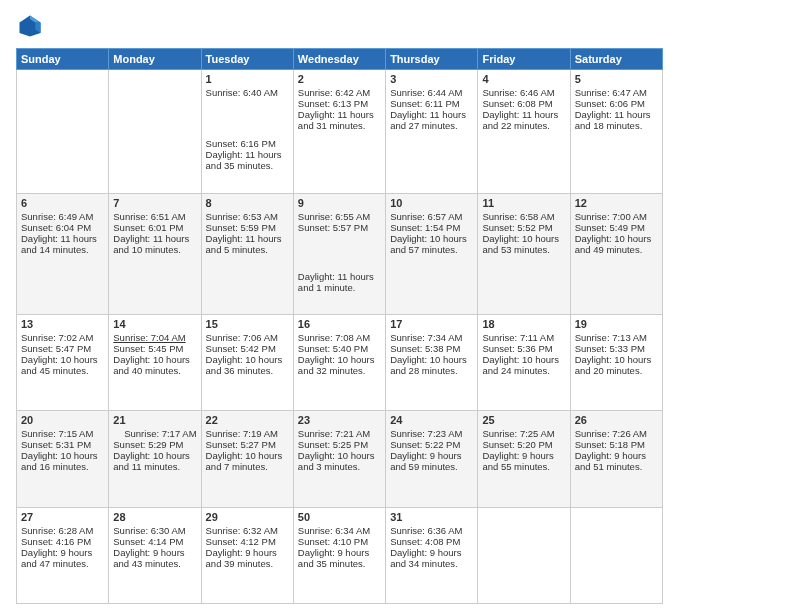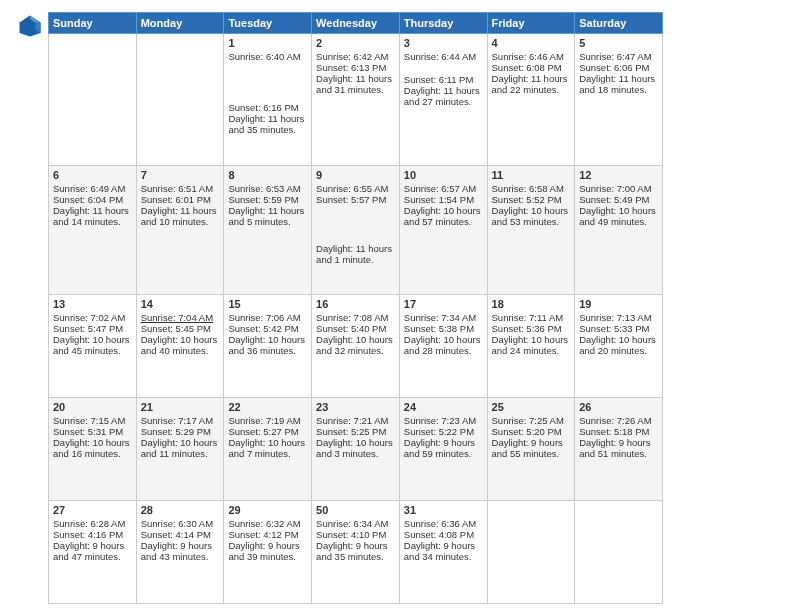--- a/index.html
+++ b/index.html
@@ -8,21 +8,21 @@
       height: 612px;
       font-family: Arial, sans-serif;
       background: #fff;
       overflow: hidden;
     }
     .page {
       width: 679px;
       height: 612px;
       padding: 12px 16px 8px 16px;
       display: flex;
-      flex-direction: row;
+      flex-direction: column;
     }
     .header {
       display: flex;
       justify-content: space-between;
       align-items: flex-start;
       margin-bottom: 8px;
     }
     .logo {
       display: flex;
       align-items: center;
@@ -138,21 +138,21 @@
           </td>
           <td>
             <span class="day-num">2</span>
             <span style="display: block;">Sunrise: 6:42 AM</span>
             <span style="display: block;">Sunset: 6:13 PM</span>
             <span style="display: block;">Daylight: 11 hours and 31 minutes.</span>
           </td>
           <td>
             <span class="day-num">3</span>
             <span style="display: block;">Sunrise: 6:44 AM</span>
-            <span style="display: block; margin-top: 12px;">Sunset: 6:11 PM</span>
+            <span style="display: block;">Sunset: 6:11 PM</span>
             <span style="display: block;">Daylight: 11 hours and 27 minutes.</span>
           </td>
           <td>
             <span class="day-num">4</span>
             <span style="display: block;">Sunrise: 6:46 AM</span>
             <span style="display: block;">Sunset: 6:08 PM</span>
             <span style="display: block;">Daylight: 11 hours and 22 minutes.</span>
           </td>
           <td>
             <span class="day-num">5</span>
@@ -251,21 +251,21 @@
         </tr>
         <tr class="row-odd">
           <td>
             <span class="day-num">20</span>
             <span style="display: block;">Sunrise: 7:15 AM</span>
             <span style="display: block;">Sunset: 5:31 PM</span>
             <span style="display: block;">Daylight: 10 hours and 16 minutes.</span>
           </td>
           <td>
             <span class="day-num">21</span>
-            <span style="display: block;">Sunrise: 7:17 AM</span>
+            <span style="display: block; text-align: right;">Sunrise: 7:17 AM</span>
             <span style="display: block;">Sunset: 5:29 PM</span>
             <span style="display: block;">Daylight: 10 hours and 11 minutes.</span>
           </td>
           <td>
             <span class="day-num">22</span>
             <span style="display: block;">Sunrise: 7:19 AM</span>
             <span style="display: block;">Sunset: 5:27 PM</span>
             <span style="display: block;">Daylight: 10 hours and 7 minutes.</span>
           </td>
           <td>

